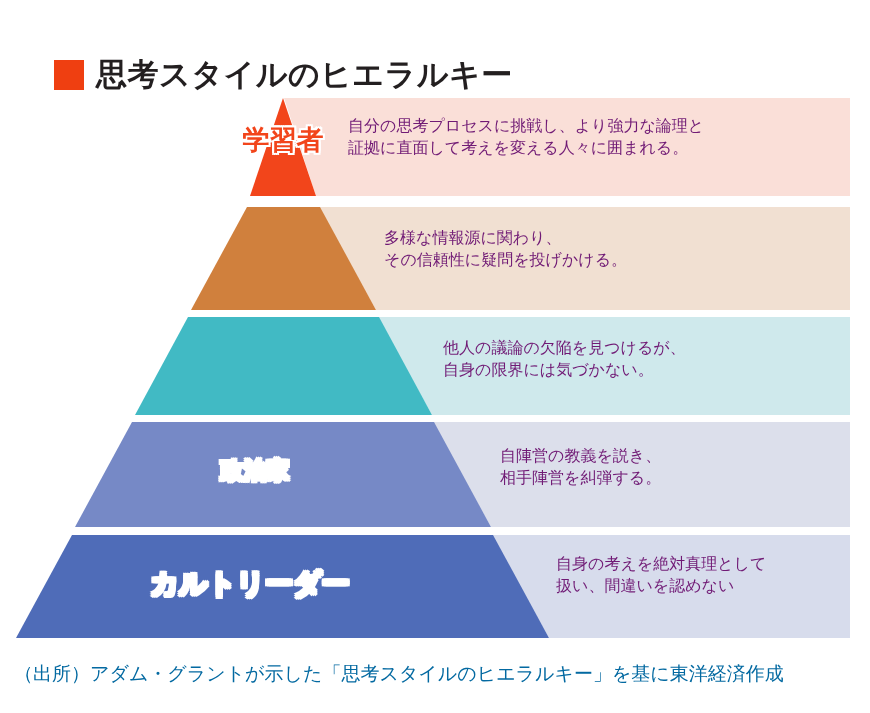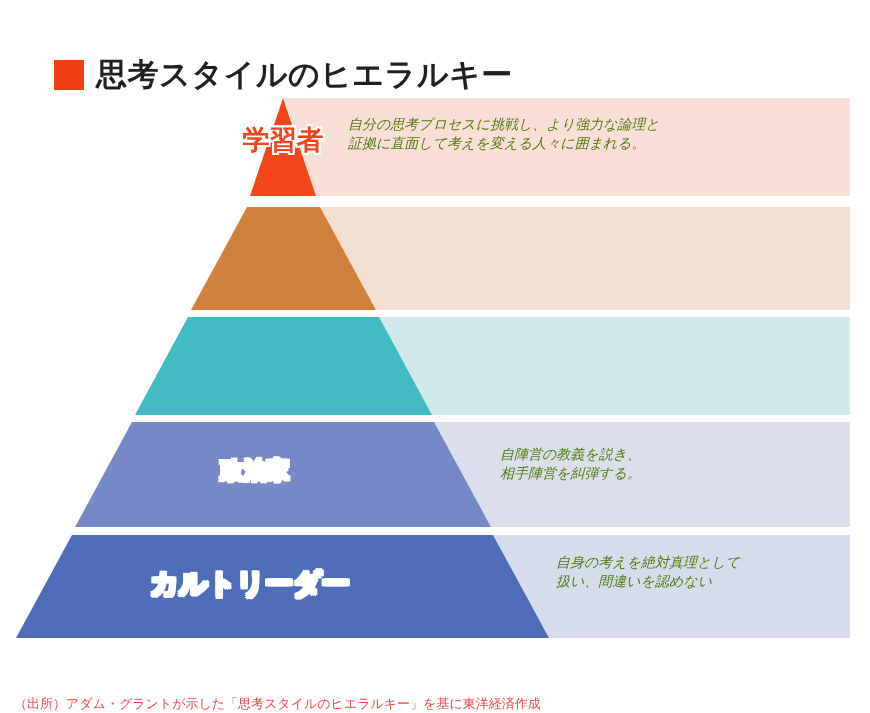--- a/index.html
+++ b/index.html
@@ -75,39 +75,37 @@
     text-shadow:
       -2px -2px 0 #ffffff, 2px -2px 0 #ffffff,
       -2px  2px 0 #ffffff, 2px  2px 0 #ffffff,
       -2px  0   0 #ffffff, 2px  0   0 #ffffff,
        0   -2px 0 #ffffff, 0    2px 0 #ffffff;
   }
 
   
   .tier-desc {
     position: absolute;
-    color: #4d7c0f;
-    font-size: 14px;
+    color: #701a75;
+    font-size: 16px;
     line-height: 1.38;
     white-space: pre-line;
     letter-spacing: 0;
-    font-style: italic;
   }
 
   
   #source-note {
     position: absolute;
     left: 14px;
     top: 662px;
     width: 850px;
-    font-size: 13px;
-    color: #ef4444;
+    font-size: 19px;
+    color: #0369a1;
     line-height: 1.3;
     white-space: nowrap;
-    margin-top: 34px;
   }
   #source-rule {
     position: absolute;
     left: 0;
     top: 652px;
     width: 870px;
     height: 1px;
     background: #ffffff;
   }
 </style>
@@ -148,21 +146,25 @@
 
 
 
   <div class="tier-label" id="label-4" style="left:140px; top:368px; width:230px; font-size:23px;">政治家</div>
 
   <div class="tier-label" id="label-5" style="left:80px; top:478px; width:340px; font-size:28px;">カルトリーダー</div>
 
   <div class="tier-desc" id="desc-1" style="left:348px; top:25px; width:500px;">自分の思考プロセスに挑戦し、より強力な論理と
 証拠に直面して考えを変える人々に囲まれる。</div>
 
+  <div class="tier-desc" id="desc-2" style="left:384px; top:137px; width:460px;">多様な情報源に関わり、
+その信頼性に疑問を投げかける。</div>
 
+  <div class="tier-desc" id="desc-3" style="left:443px; top:247px; width:400px;">他人の議論の欠陥を見つけるが、
+自身の限界には気づかない。</div>
 
   <div class="tier-desc" id="desc-5" style="left:556px; top:463px; width:300px;">自身の考えを絶対真理として
 扱い、間違いを認めない</div>
 
   <div class="tier-desc" id="desc-4" style="left:500px; top:355px; width:345px;">自陣営の教義を説き、
 相手陣営を糾弾する。</div>
 </div>
 
 <div id="source-rule"></div>
 <div id="source-note">（出所）アダム・グラントが示した「思考スタイルのヒエラルキー」を基に東洋経済作成</div>

